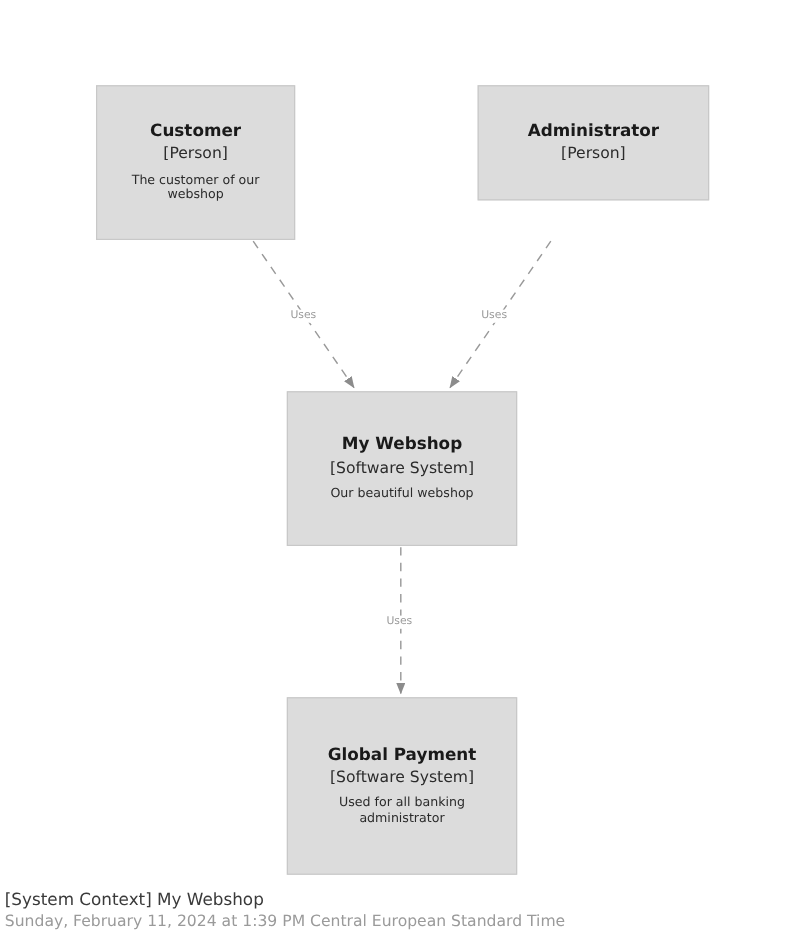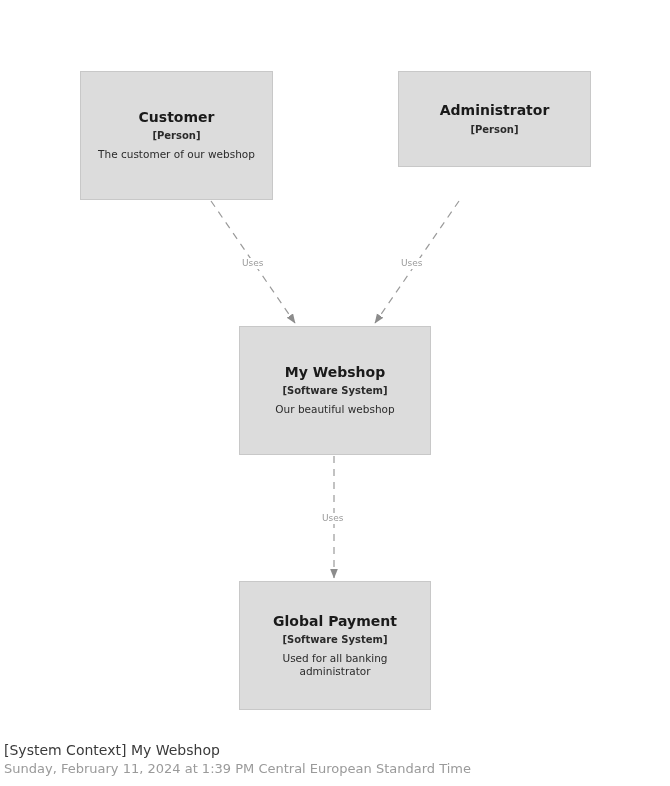--- a/index.html
+++ b/index.html
@@ -44,22 +44,22 @@
 
   .node-name {
     font-size: 14px;
     font-weight: bold;
     color: #1a1a1a;
     line-height: 1.1;
     margin: 0;
   }
 
   .node-type {
-    font-size: 10px;
-    font-weight: bold;
+    font-size: 13px;
+    font-weight: normal;
     color: #2b2b2b;
     line-height: 1.1;
     margin-top: 5px;
   }
 
   .node-desc {
     font-size: 10.5px;
     color: #2b2b2b;
     line-height: 1.2;
     margin-top: 7px;
@@ -110,38 +110,38 @@
       </marker>
     </defs>
 
     <line x1="211" y1="201" x2="295" y2="323" stroke="#9a9a9a" stroke-width="1.2" stroke-dasharray="7 6" marker-end="url(#arrowhead)"></line>
 
     <line x1="459" y1="201" x2="375" y2="323" stroke="#9a9a9a" stroke-width="1.2" stroke-dasharray="7 6" marker-end="url(#arrowhead)"></line>
 
     <line x1="334" y1="456" x2="334" y2="578" stroke="#9a9a9a" stroke-width="1.2" stroke-dasharray="7 6" marker-end="url(#arrowhead)"></line>
   </svg>
 
-  <div class="node" id="node-customer" style="left:80px; top:71px; width:193px; height:129px;text-align:right;">
+  <div class="node" id="node-customer" style="left:80px; top:71px; width:166px; height:129px;">
     <div class="node-name">Customer</div>
     <div class="node-type">[Person]</div>
     <div class="node-desc">The customer of our webshop</div>
   </div>
 
   <div class="node" id="node-administrator" style="left:398px; top:71px; width:193px; height:96px;">
     <div class="node-name">Administrator</div>
     <div class="node-type">[Person]</div>
   </div>
 
   <div class="node" id="node-my-webshop" style="left:239px; top:326px; width:192px; height:129px;">
     <div class="node-name">My Webshop</div>
     <div class="node-type">[Software System]</div>
     <div class="node-desc">Our beautiful webshop</div>
   </div>
 
-  <div class="node" id="node-global-payment" style="left:239px; top:581px; width:192px; height:129px;">
+  <div class="node" id="node-global-payment" style="left:239px; top:581px; width:192px; height:148px;">
     <div class="node-name">Global Payment</div>
     <div class="node-type">[Software System]</div>
     <div class="node-desc">Used for all banking administrator</div>
   </div>
 
   <div class="edge-label" style="left:240px; top:258px;">Uses</div>
 
   <div class="edge-label" style="left:399px; top:258px;">Uses</div>
 
   <div class="edge-label" style="left:320px; top:513px;">Uses</div>

